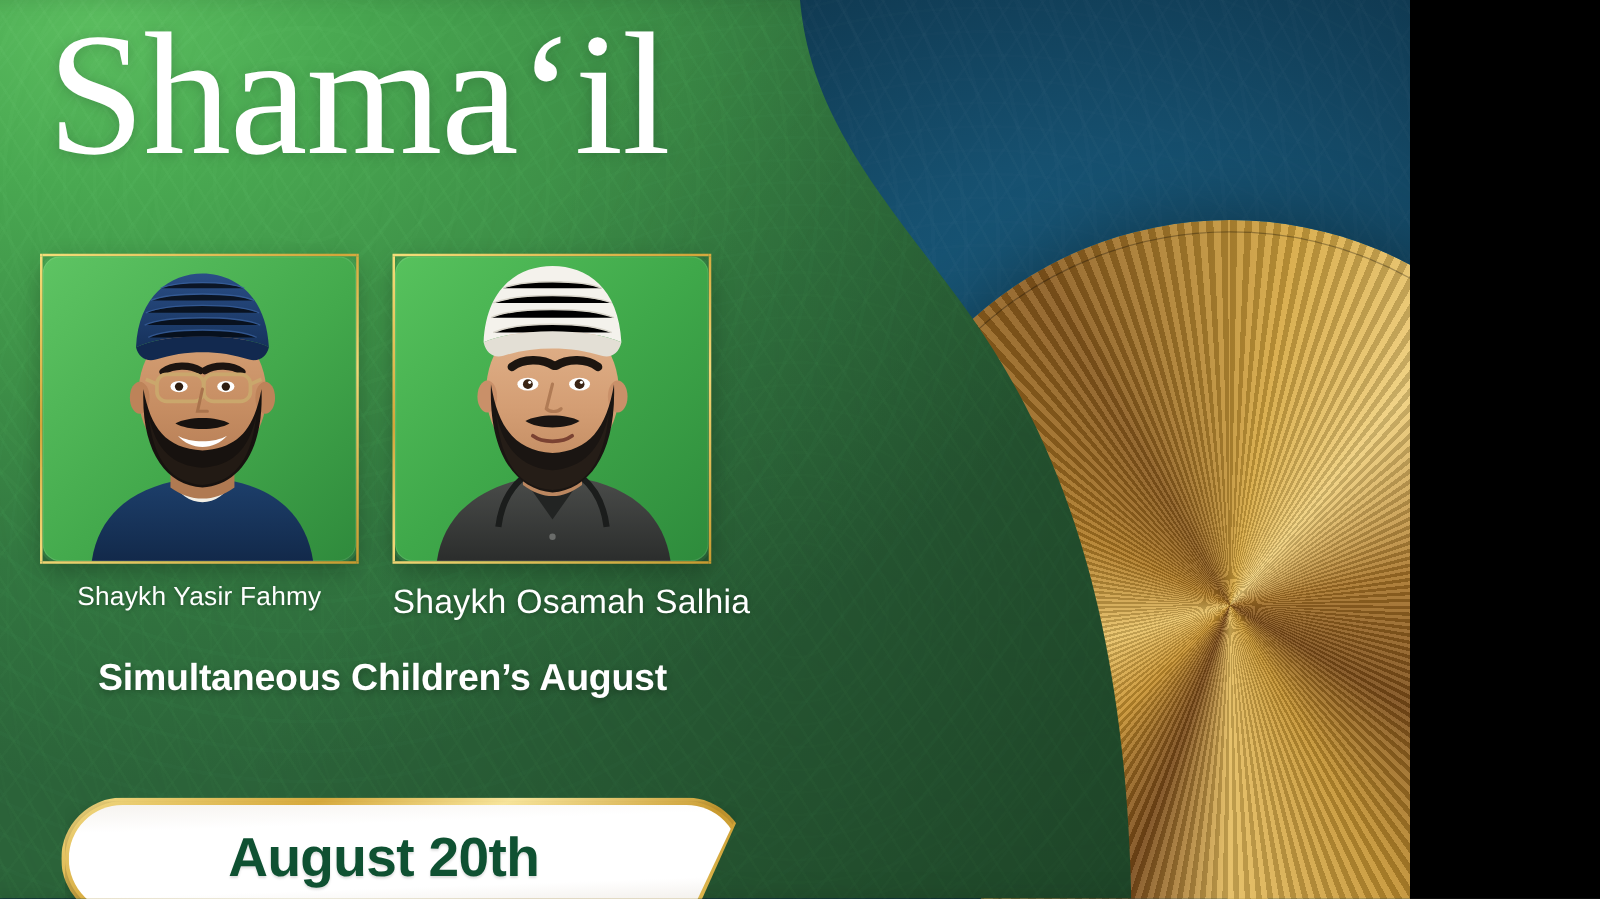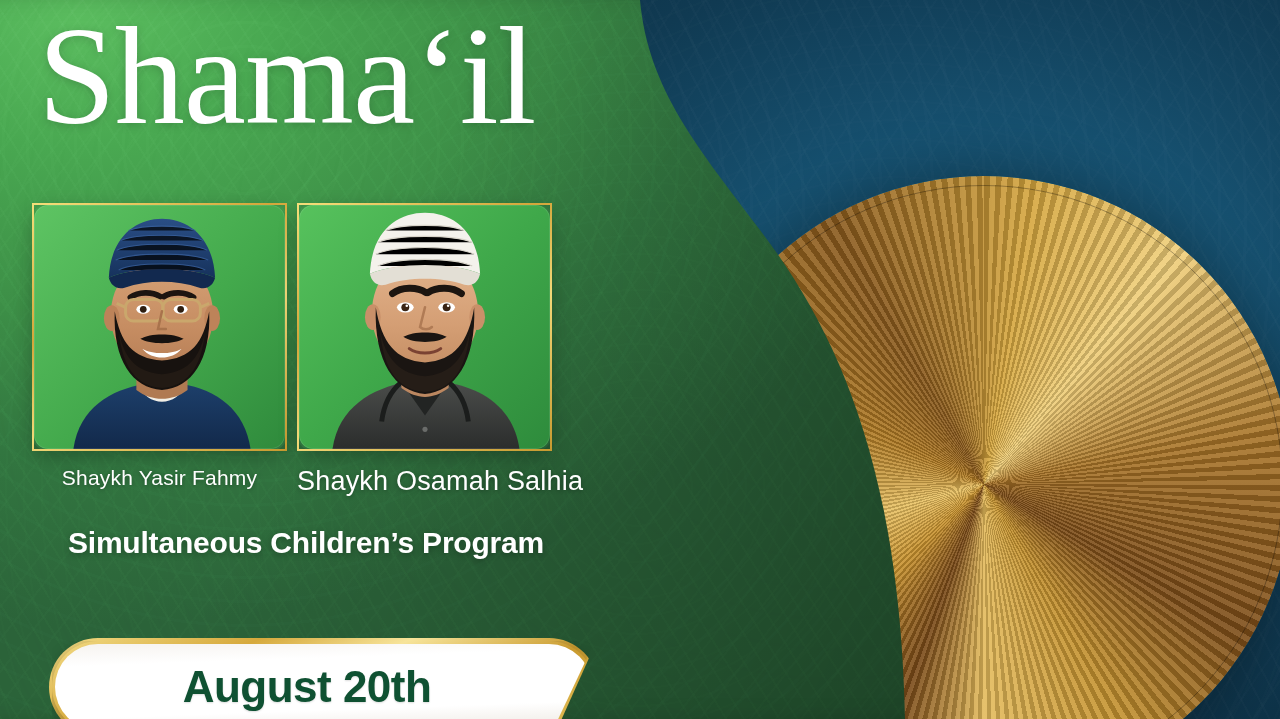--- a/index.html
+++ b/index.html
@@ -1,21 +1,21 @@
 <!DOCTYPE html>
 <html><head>
 <meta charset="utf-8">
 <style>
   * { margin:0; padding:0; box-sizing:border-box; }
   html, body { width:1280px; height:719px; overflow:hidden; background:#000; }
   body { font-family:"Liberation Sans", sans-serif; }
 
   #poster {
     position:relative;
-    width:1280px; height:719px;
+    width:1128px; height:719px;
     overflow:hidden;
   }
 
   
   .blue-base {
     position:absolute; inset:0;
     background:
       radial-gradient(ellipse 60% 70% at 78% 42%, #1a5d80 0%, #16506f 35%, #103a52 70%, #0d2f43 100%),
       linear-gradient(135deg, #123f58 0%, #0e3348 60%, #0b2a3b 100%);
   }
@@ -121,21 +121,21 @@
     letter-spacing:-1px;
     text-shadow:0 2px 10px rgba(0,0,0,.18);
     white-space:nowrap;
   }
 
   
   .speakers {
     position:absolute;
     left:32px; top:203px;
     display:flex;
-    gap:10px;
+    gap:27px;
   }
   .speaker { width:255px; }
   .photo-frame {
     position:relative;
     width:255px; height:248px;
     border:2px solid;
     border-image:linear-gradient(150deg,#f5de7a 0%,#d4a63a 35%,#f2d878 60%,#c79a30 100%) 1;
     border-radius:16px;
     overflow:hidden;
     box-shadow:0 6px 18px rgba(0,0,0,.25);
@@ -435,20 +435,20 @@
           </g>
           <path d="M72 70 C98 58 158 58 184 70 C182 79 176 83 168 81 C144 73 112 73 88 81 C80 83 74 79 72 70 Z" fill="#e3dfd5"></path>
         </svg>
       </div>
       <div class="speaker-name">Shaykh Osamah Salhia</div>
     </div>
 
   </div>
 
   <div class="kids">
-    <span>Simultaneous Children’s Program</span>
+    <span>Simultaneous Children’s August</span>
   </div>
 
   <div class="date-banner-border"></div>
   <div class="date-banner"></div>
   <div class="date-text">August 20th</div>
 
 </div>
 
 </body></html>

